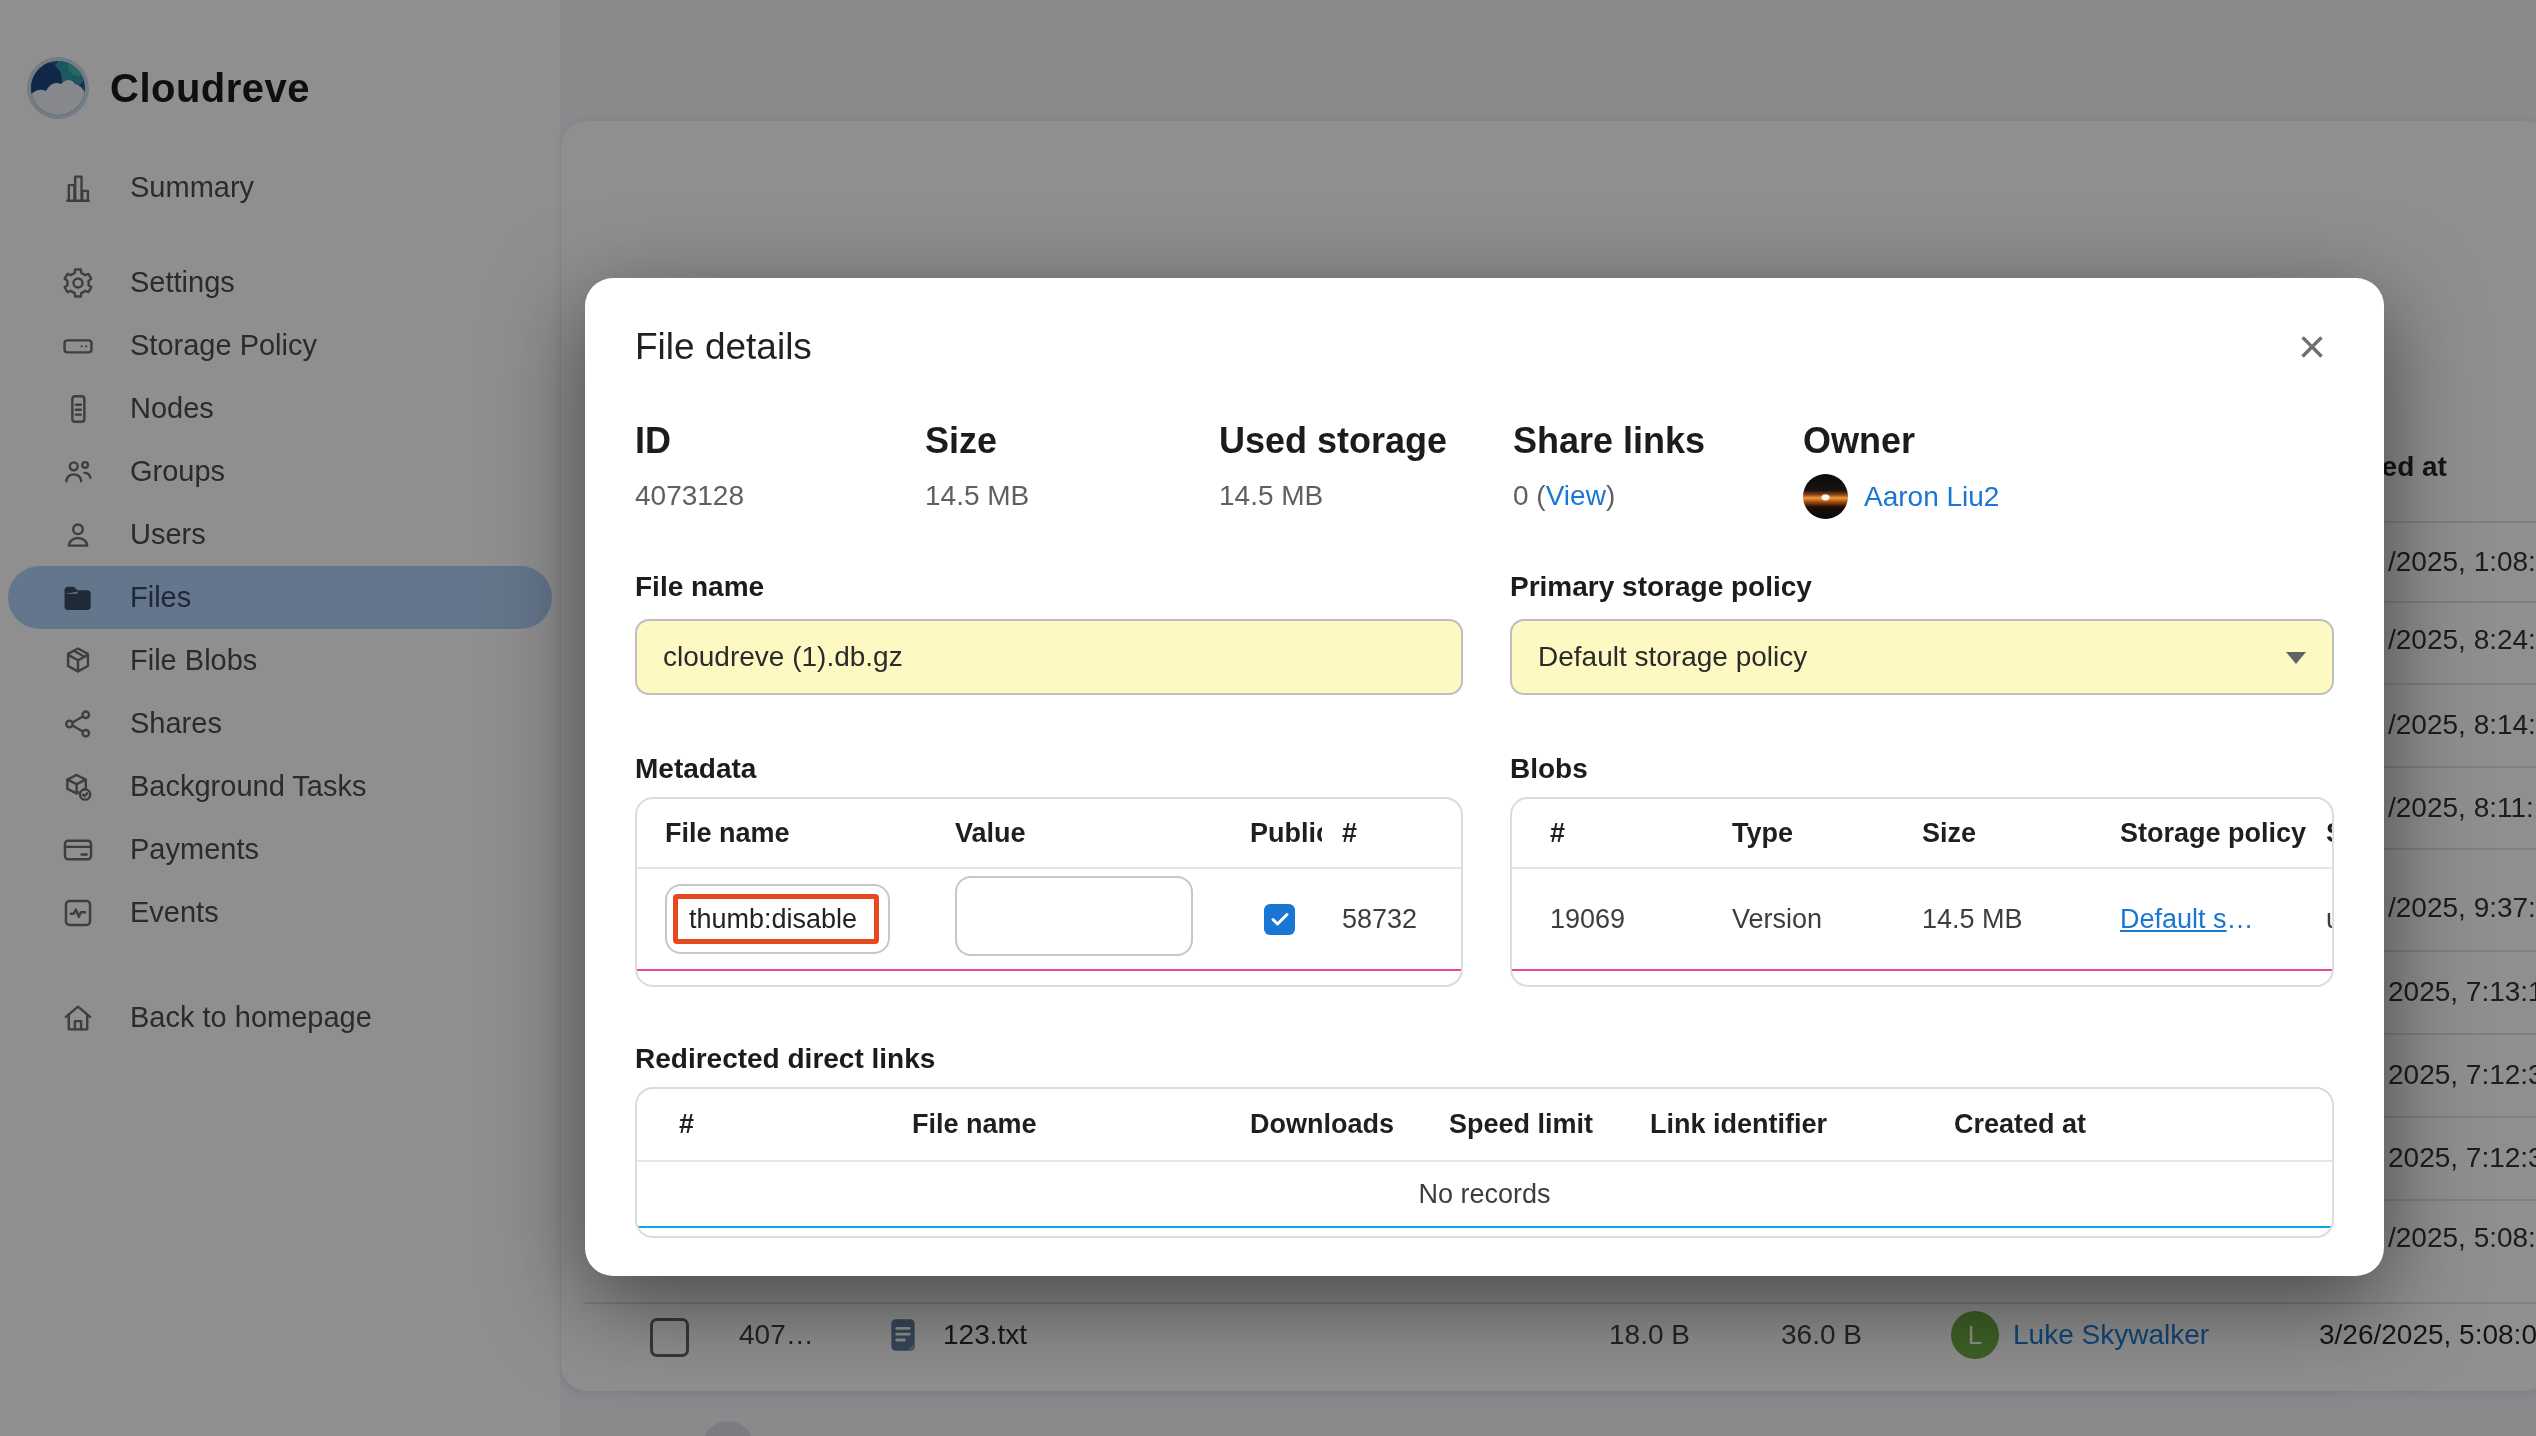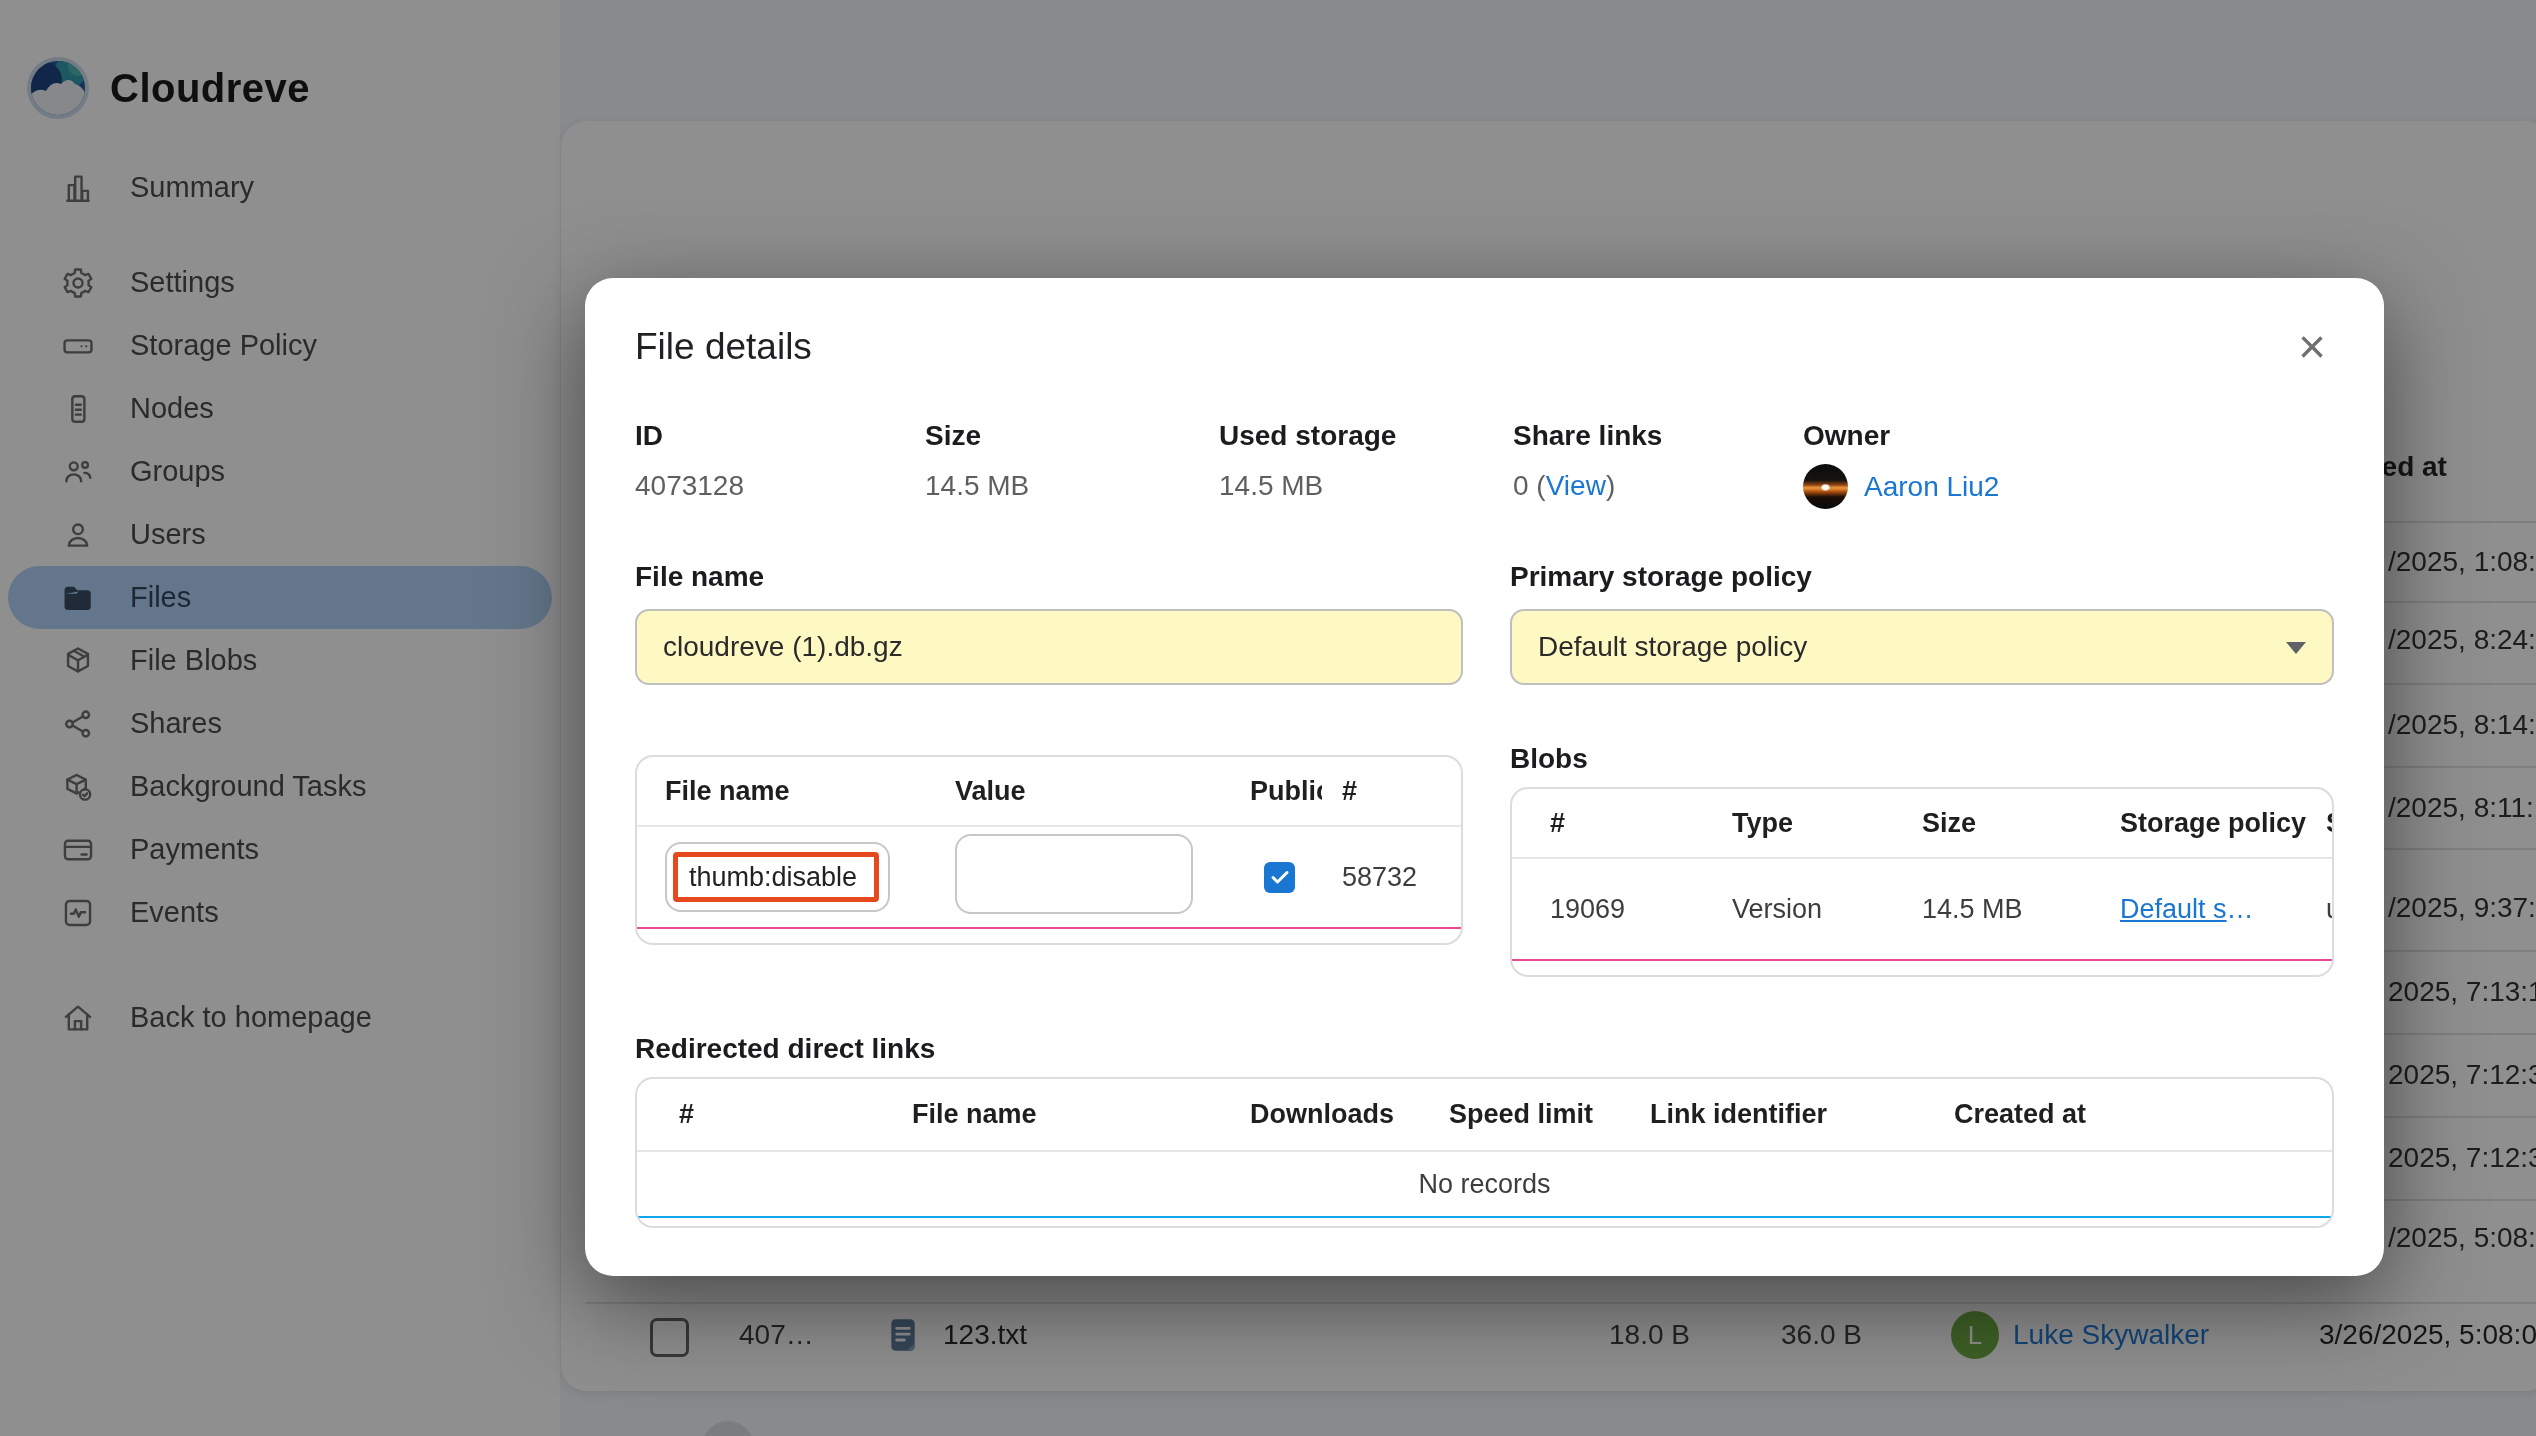--- a/index.html
+++ b/index.html
@@ -43,21 +43,21 @@
          box-shadow:0 26px 90px rgba(0,0,0,.5);z-index:20;padding:0 50px;box-sizing:border-box;overflow:hidden;}
   .m-header{display:flex;justify-content:space-between;align-items:center;margin-top:44px;height:50px;}
   .m-title{font-size:37px;font-weight:500;color:#1f2125;}
   .m-close{font-size:48px;color:#6f6f6f;line-height:40px;cursor:pointer;padding:0 8px;user-select:none;}
   .m-info{display:flex;margin-top:48px;}
   .m-info .col{display:flex;flex-direction:column;}
   .m-info .col:nth-child(1){width:290px;}
   .m-info .col:nth-child(2){width:294px;}
   .m-info .col:nth-child(3){width:294px;}
   .m-info .col:nth-child(4){width:290px;}
-  .ilabel{font-size:28px;font-weight:700;color:#1c1c1e;}
+  .ilabel{font-size:36px;font-weight:700;color:#1c1c1e;}
   .ivalue{margin-top:18px;font-size:28px;color:#5f5f5f;}
   .ivalue a, .blue-link{color:#1976d2;text-decoration:none;cursor:pointer;}
   .owner-val{margin-top:12px;display:flex;align-items:center;gap:16px;}
   .owner-avatar{width:45px;height:45px;border-radius:50%;flex:0 0 auto;
     background:
       radial-gradient(ellipse 8px 6px at 50% 52%, rgba(255,255,255,.95) 40%, rgba(255,255,255,0) 62%),
       linear-gradient(180deg,#0c0c0e 0%,#17130e 36%,#8a4116 46%,#ef9a3c 53%,#b25312 61%,#1c0f06 73%,#08080a 100%);}
   .owner-name{font-size:28px;}
 
   .m-fields{display:flex;gap:47px;margin-top:52px;}
@@ -351,20 +351,21 @@
         <div class="fbox">
           <span>Default storage policy</span>
           <span class="caret"></span>
         </div>
       </div>
     </div>
 
     <div class="m-tables">
 
       <div class="tsec left">
+        <span class="theading">Metadata</span>
         <div class="tcard">
           <div class="thead meta-grid">
             <span>File name</span>
             <span>Value</span>
             <span class="clip-head">Public</span>
             <span>#</span>
           </div>
           <div class="trow meta-grid meta-row">
             <span>
               <span class="meta-name-box">

